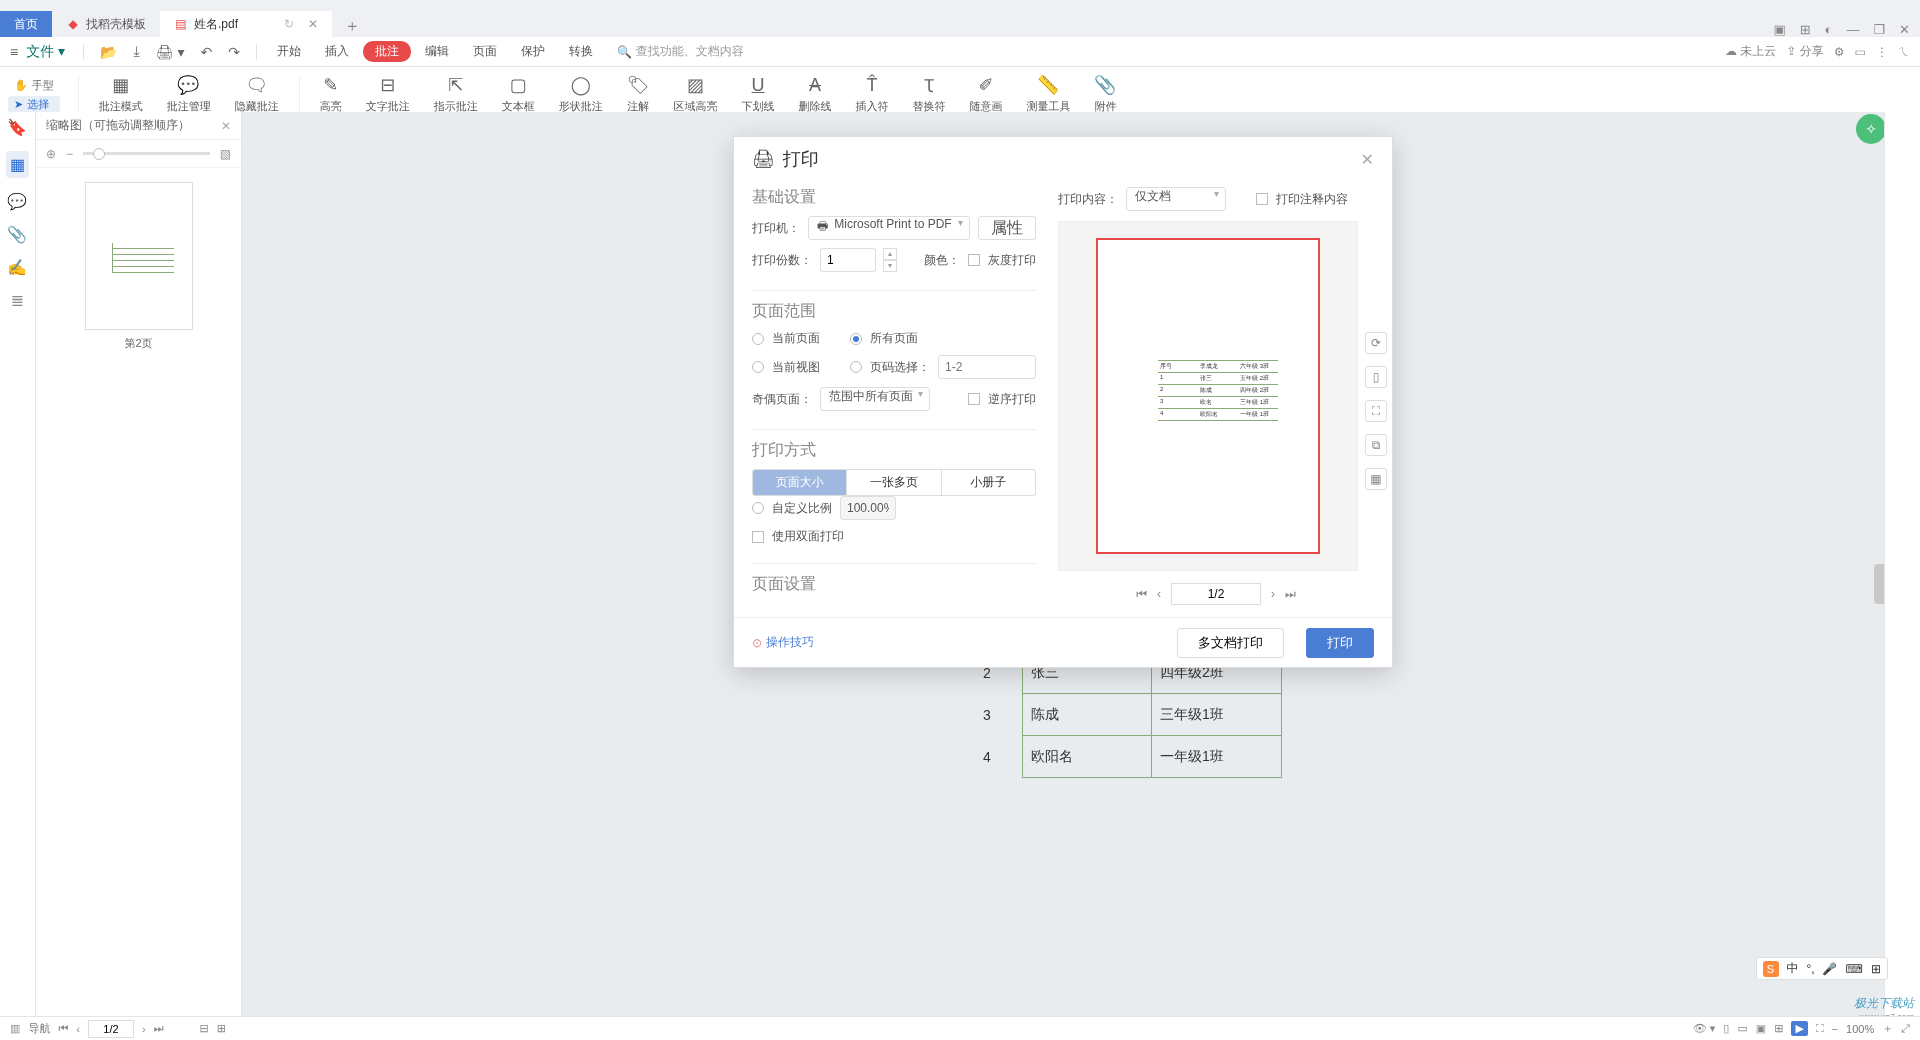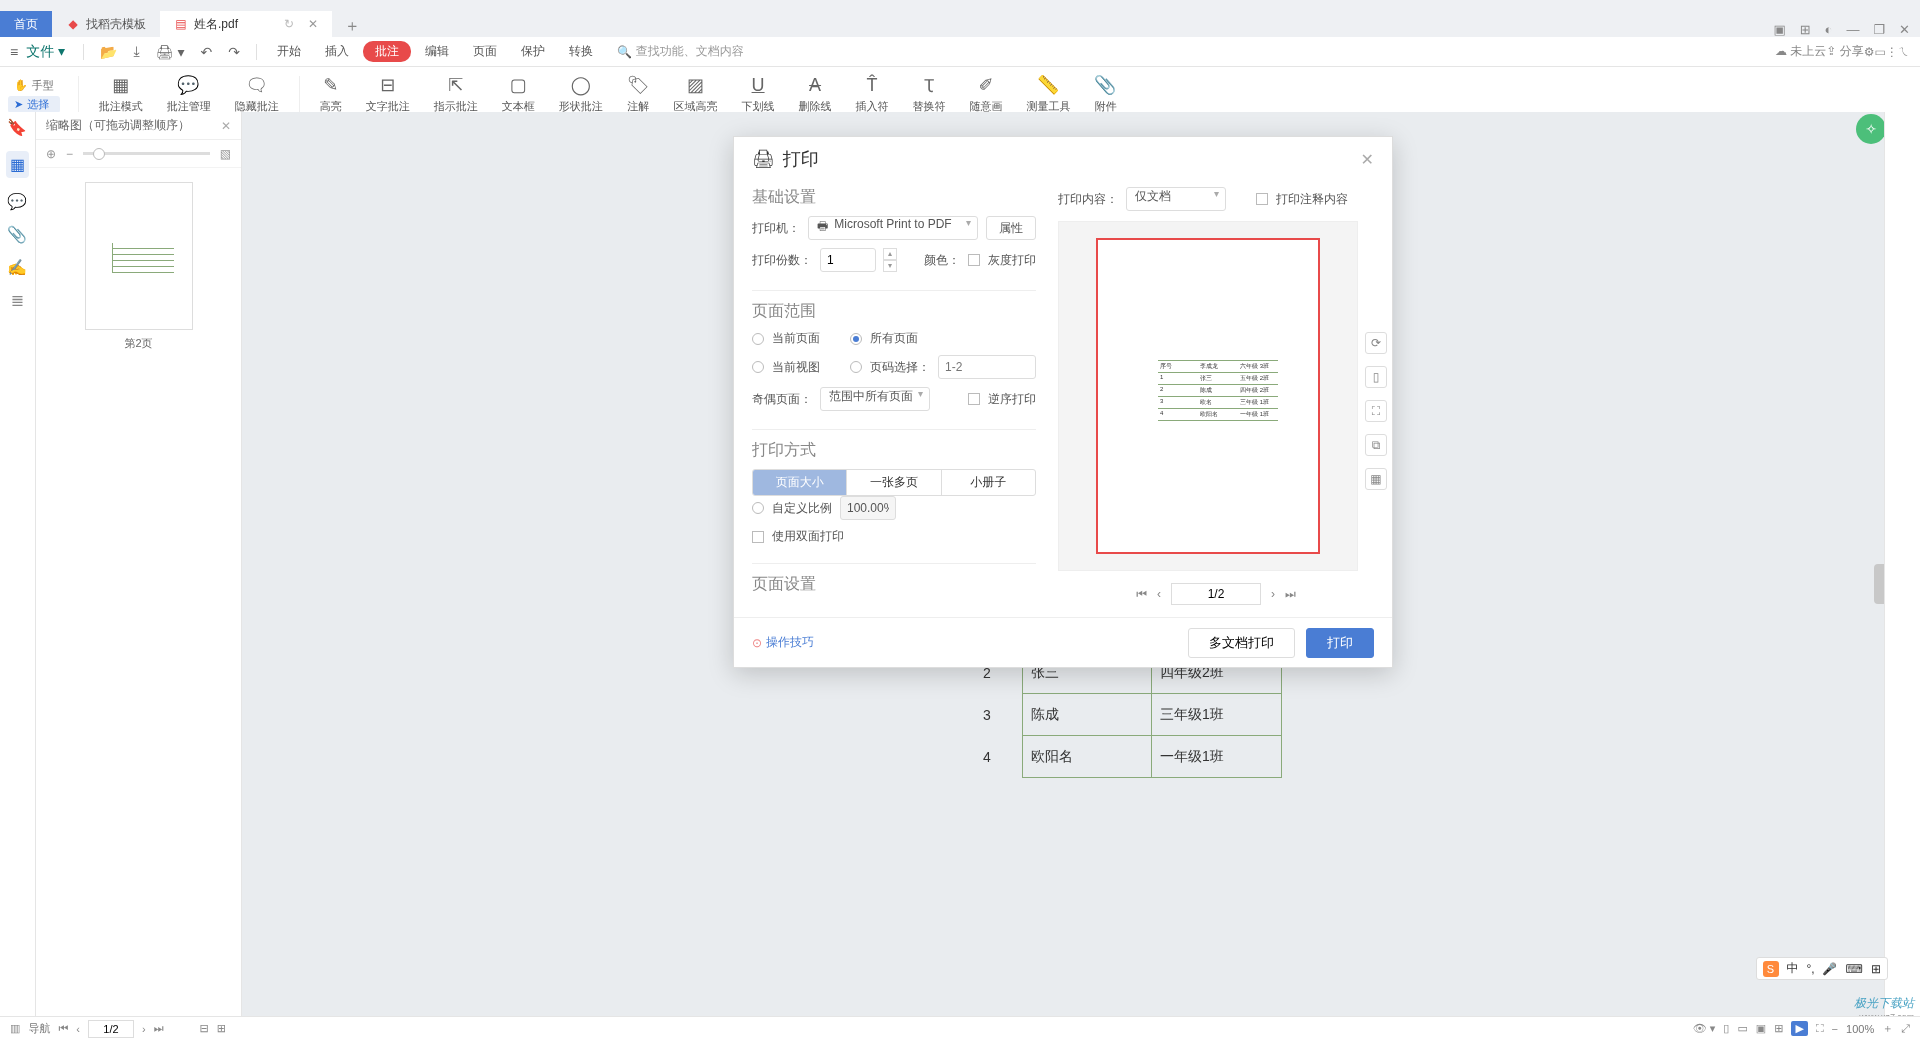--- a/index.html
+++ b/index.html
@@ -18,21 +18,21 @@
 
 
 .menubar { height: 30px; background: #fff; border-bottom: 1px solid #e5e5e5; display: flex; align-items: center; padding: 0 10px; gap: 4px; }
 .menubar .hamburger { color: #666; font-size: 14px; margin-right: 4px; }
 .menubar .file-label { color: #0f766e; font-size: 14px; margin-right: 8px; }
 .menubar .sep { width: 1px; height: 16px; background: #e0e0e0; margin: 0 6px; }
 .menubar .mb-icon { color: #666; font-size: 14px; padding: 0 6px; cursor: pointer; }
 .menubar .menu-item { padding: 0 10px; font-size: 12px; color: #555; cursor: pointer; }
 .menubar .menu-item.pill { background: #e84a4a; color: #fff; border-radius: 10px; padding: 2px 12px; }
 .menubar .search { display: flex; align-items: center; color: #999; font-size: 12px; margin-left: 10px; }
-.menubar .right-group { margin-left: auto; display: flex; align-items: center; gap: 0; color: #888; font-size: 12px; }
+.menubar .right-group { margin-left: auto; display: flex; align-items: center; gap: 10px; color: #888; font-size: 12px; }
 .menubar .right-group .ic { cursor: pointer; }
 
 
 .ribbon { height: 56px; background: #fff; border-bottom: 1px solid #e5e5e5; display: flex; align-items: center; padding: 0 8px; gap: 4px; }
 .ribbon .mode-col { display: flex; flex-direction: column; gap: 2px; margin-right: 8px; }
 .ribbon .mode-btn { display: flex; align-items: center; gap: 4px; font-size: 11px; color: #666; padding: 1px 6px; border-radius: 3px; cursor: pointer; }
 .ribbon .mode-btn.active { background: #e8eef8; color: #2b6cd4; }
 .ribbon .rsep { width: 1px; height: 38px; background: #eee; margin: 0 6px; }
 .ribbon .tool { display: flex; flex-direction: column; align-items: center; gap: 4px; padding: 4px 10px; cursor: pointer; }
 .ribbon .tool .ticon { font-size: 18px; color: #666; height: 20px; display: flex; align-items: center; }
@@ -81,21 +81,21 @@
 .dlg-body { display: flex; padding: 6px 18px 0 18px; gap: 18px; }
 .dlg-left { width: 288px; height: 430px; overflow-y: auto; padding-right: 4px; }
 .dlg-right { flex: 1; }
 .section { border-top: 1px solid #eee; padding: 10px 0; }
 .section:first-child { border-top: none; padding-top: 0; }
 .sec-title { font-size: 16px; color: #888; margin-bottom: 8px; }
 .frow { display: flex; align-items: center; gap: 8px; font-size: 12px; color: #555; margin-bottom: 8px; }
 .frow label { white-space: nowrap; }
 .select { flex: 1; height: 24px; border: 1px solid #ddd; border-radius: 3px; display: flex; padding: 0 8px; font-size: 12px; color: #555; position: relative; }
 .select::after { content: '▾'; position: absolute; right: 6px; color: #aaa; font-size: 10px; }
-.btn-small { height: 24px; padding: 0 12px; border: 1px solid #ddd; border-radius: 3px; background: #fff; font-size: 12px; color: #555; cursor: pointer; }
+.btn-small { height: 24px; padding: 0 12px; border: 1px solid #ddd; border-radius: 3px; background: #fff; font-size: 16px; color: #555; cursor: pointer; }
 .num-input { width: 56px; height: 24px; border: 1px solid #ddd; border-radius: 3px; padding: 0 6px; font-size: 12px; }
 .spin { display: flex; flex-direction: column; margin-left: -1px; }
 .spin span { width: 14px; height: 12px; border: 1px solid #ddd; font-size: 8px; text-align: center; line-height: 10px; color: #999; cursor: pointer; }
 .chk { width: 12px; height: 12px; border: 1px solid #bbb; display: inline-block; }
 .radio { width: 12px; height: 12px; border: 1px solid #bbb; border-radius: 50%; display: inline-flex; align-items: center; justify-content: center; }
 .radio.on::after { content: ''; width: 6px; height: 6px; background: #4a7dd4; border-radius: 50%; }
 .seg { display: flex; border: 1px solid #ddd; border-radius: 3px; overflow: hidden; }
 .seg div { flex: 1; text-align: center; padding: 4px 0; font-size: 12px; cursor: pointer; }
 .seg div.on { background: #9fb8e0; color: #fff; }
 .seg div + div { border-left: 1px solid #ddd; }
@@ -107,21 +107,21 @@
 .preview-page .pv-table { margin: 120px 40px 0 60px; font-size: 6px; }
 .preview-page .pv-table .pvr { display: flex; border-bottom: 1px solid #8aaa7a; }
 .preview-page .pv-table .pvr:first-child { border-top: 1px solid #8aaa7a; }
 .preview-page .pv-table .pvr span { flex: 1; padding: 1px 2px; }
 .pv-tools { position: absolute; right: -30px; top: 110px; display: flex; flex-direction: column; gap: 12px; }
 .pv-tools span { width: 22px; height: 22px; border: 1px solid #ddd; border-radius: 3px; display: flex; align-items: center; justify-content: center; color: #888; font-size: 12px; cursor: pointer; background: #fff; }
 .pager { display: flex; align-items: center; justify-content: center; gap: 10px; margin-top: 12px; font-size: 12px; color: #888; }
 .pager .pg-input { width: 90px; height: 22px; border: 1px solid #ddd; text-align: center; font-size: 12px; }
 .dlg-foot { height: 50px; display: flex; align-items: center; padding: 0 18px; border-top: 1px solid #eee; }
 .dlg-foot .tips { color: #4a7dd4; font-size: 12px; display: flex; align-items: center; gap: 4px; }
-.dlg-foot .actions { margin-left: auto; display: flex; gap: 11px; }
+.dlg-foot .actions { margin-left: auto; display: flex; gap: 22px; }
 .btn { height: 30px; padding: 0 20px; border-radius: 3px; font-size: 13px; cursor: pointer; border: 1px solid #ddd; background: #fff; }
 .btn.primary { background: #4a7dd4; color: #fff; border-color: #4a7dd4; }
 
 
 .statusbar { position: absolute; bottom: 0; left: 0; right: 0; height: 24px; background: #fff; border-top: 1px solid #e5e5e5; display: flex; align-items: center; padding: 0 10px; font-size: 11px; color: #777; gap: 8px; }
 .statusbar .spacer { flex: 1; }
 .statusbar .sb-input { width: 46px; height: 18px; border: 1px solid #ddd; text-align: center; font-size: 11px; }
 .statusbar .ic { cursor: pointer; color: #888; }
 
 

